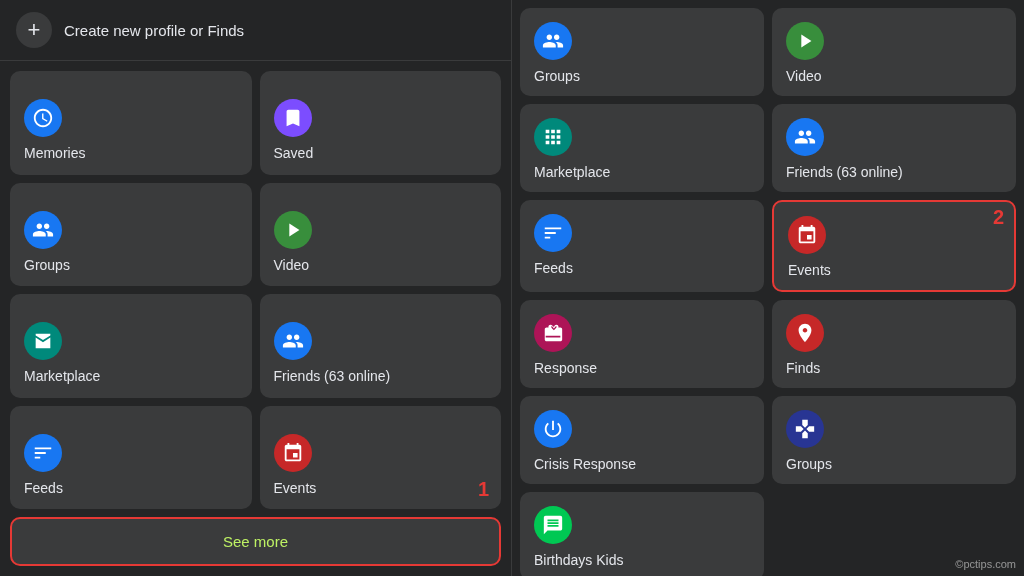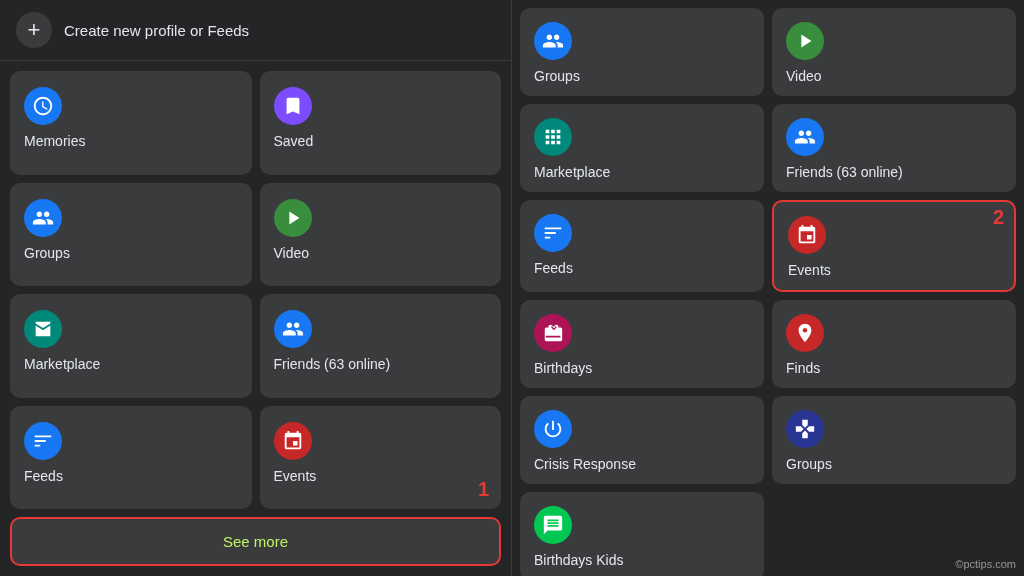--- a/index.html
+++ b/index.html
@@ -59,21 +59,21 @@
       display: grid;
       grid-template-columns: 1fr 1fr;
       gap: 8px;
       padding: 10px 10px 8px 10px;
       flex: 1;
     }
 
     .grid-item {
       background: #3a3b3c;
       border-radius: 10px;
-      padding: 16px 14px 12px 14px;
+      padding: 28px 14px 12px 14px;
       display: flex;
       flex-direction: column;
       align-items: flex-start;
       cursor: pointer;
       position: relative;
     }
 
     .item-label {
       font-size: 14px;
       color: #e4e6eb;
@@ -180,21 +180,21 @@
   </style>
 </head>
 <body>
 
 <div class="left-panel">
 
   <div class="create-header">
     <div class="plus-circle">
       <span>+</span>
     </div>
-    <span class="create-header-text">Create new profile or Feeds</span>
+    <span class="create-header-text">Create new profile or Finds</span>
   </div>
 
   <div class="grid-container">
 
     <div class="grid-item">
       <div class="icon-svg bg-blue">
         <svg viewBox="0 0 24 24">
             <path d="M12 2C6.48 2 2 6.48 2 12s4.48 10 10 10 10-4.48 10-10S17.52 2 12 2zm0 18c-4.41 0-8-3.59-8-8s3.59-8 8-8 8 3.59 8 8-3.59 8-8 8zm.5-13H11v6l5.25 3.15.75-1.23-4.5-2.67V7z"></path>
           </svg>
       </div>
@@ -330,21 +330,21 @@
       <span class="number-badge-2">2</span>
     </div>
 
 
     <div class="right-item">
       <div class="icon-svg bg-pink">
         <svg viewBox="0 0 24 24" fill="white" width="22" height="22">
             <path d="M20 6h-2.18c.07-.23.18-.46.18-.71C18 3.91 16.97 3 15.7 3c-.75 0-1.41.36-1.84.91L13 5.35l-1.86-1.43C10.71 3.36 10.05 3 9.3 3 8.03 3 7 3.91 7 5.29c0 .25.11.48.18.71H5c-1.1 0-2 .9-2 2v11c0 1.1.9 2 2 2h15c1.1 0 2-.9 2-2V8c0-1.1-.9-2-2-2zm-5-1.28c.13-.16.28-.22.45-.22.41 0 .55.34.55.79 0 .55-.42 1.01-.97 1.57L13 8.96l-2.03-1.99C10.41 6.39 10 5.9 10 5.29c0-.45.14-.79.55-.79.17 0 .32.06.45.22L13 7.15l2-2.43zm5 12.28H4v-2h16v2z"></path>
           </svg>
       </div>
-      <span class="item-label">Birthdays</span>
+      <span class="item-label">Response</span>
     </div>
 
     <div class="right-item">
       <div class="icon-svg bg-red">
         <svg viewBox="0 0 24 24" fill="white" width="22" height="22">
             <path d="M12 2C8.13 2 5 5.13 5 9c0 5.25 7 13 7 13s7-7.75 7-13c0-3.87-3.13-7-7-7zm0 9.5c-1.38 0-2.5-1.12-2.5-2.5s1.12-2.5 2.5-2.5 2.5 1.12 2.5 2.5-1.12 2.5-2.5 2.5z"></path>
           </svg>
       </div>
       <span class="item-label">Finds</span>
     </div>

